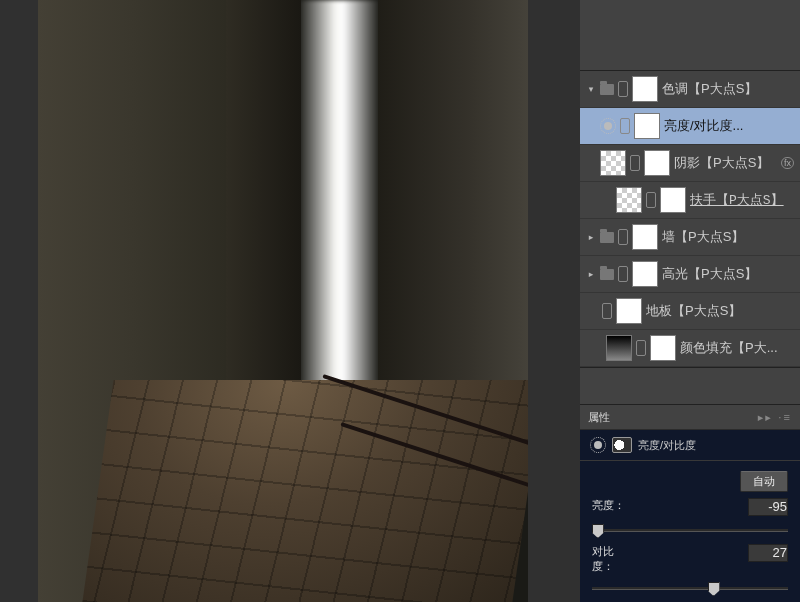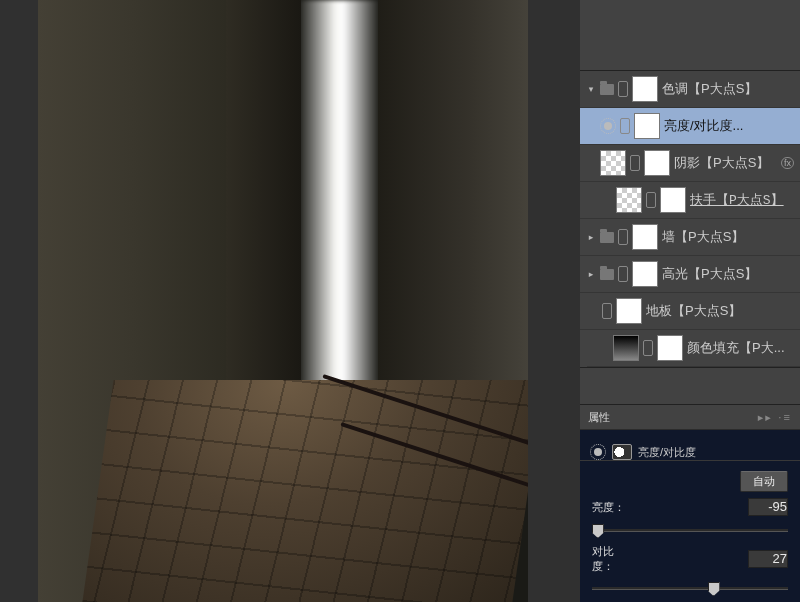--- a/index.html
+++ b/index.html
@@ -36,24 +36,24 @@
   .lname{flex:1;white-space:nowrap;overflow:hidden;text-overflow:ellipsis;font-size:13px}
   .lname.u{text-decoration:underline}
   .foldericon{width:14px;height:11px;background:#777;border-radius:1px;position:relative}
   .foldericon::before{content:"";position:absolute;left:0;top:-3px;width:7px;height:3px;background:#777;border-radius:1px 1px 0 0}
   .fx{font-size:9px;padding:0 2px;border:1px solid #888;border-radius:6px;color:#aaa}
 
   
   .props{position:absolute;left:0;right:0;top:404px;bottom:0;background:#0f172a;border-top:1px solid #212121}
   .p-head{height:24px;display:flex;align-items:center;padding:0 8px;background:#424242;border-bottom:1px solid #2c2c2c;font-size:11px;color:#ddd;justify-content:space-between}
   .p-head .dots{letter-spacing:2px;color:#888}
-  .p-sub{display:flex;align-items:flex-end;gap:6px;height:30px;padding:0 10px;border-bottom:1px solid #383838}
+  .p-sub{display:flex;align-items:center;gap:6px;height:30px;padding:0 10px;border-bottom:1px solid #383838}
   .adj-ico{width:18px;height:14px;border:1px solid #999;background:radial-gradient(circle at 35% 50%,#fff 0 5px,transparent 5px),#333;border-radius:2px}
   .p-body{padding:10px 12px 6px 12px}
-  .row{display:flex;align-items:center;gap:8px;margin-bottom:6px}
+  .row{display:flex;align-items:flex-start;gap:8px;margin-bottom:6px}
   .lbl{width:42px;color:#ddd}
   .btn{background:#555;border:1px solid #2b2b2b;border-top-color:#6a6a6a;color:#eaeaea;padding:2px 12px;font-size:11px;border-radius:2px;cursor:default}
   .btn.auto{margin-left:auto}
   .slider{position:relative;flex:1;height:16px}
   .rail-s{position:absolute;left:0;right:0;top:7px;height:2px;background:#2a2a2a;border-bottom:1px solid #555}
   .knob{position:absolute;top:2px;width:10px;height:12px;background:#c9c9c9;border:1px solid #222;transform:translateX(-50%);clip-path:polygon(50% 100%,100% 60%,100% 0,0 0,0 60%)}
   .valbox{width:38px;height:16px;background:#3a3a3a;border:1px solid #222;text-align:right;padding:0 0;color:#e8e8e8;font-size:13px}
   .sun{width:14px;height:14px;display:inline-block;border-radius:50%;border:1px dotted #bbb;position:relative}
   .sun::after{content:"";position:absolute;inset:3px;border-radius:50%;background:#bbb}
 </style>
@@ -118,21 +118,21 @@
         <span class="mask"></span>
         <span class="lname">高光【P大点S】</span>
       </div>
       <div class="layer" style="padding-left: 8px;">
         <span class="tw"></span>
         <span class="thumb floor"></span>
         <span class="link"></span>
         <span class="mask split"></span>
         <span class="lname">地板【P大点S】</span>
       </div>
-      <div class="layer" style="padding-left: 12px; margin-left: 7px;">
+      <div class="layer" style="padding-left: 12px;">
         <span class="tw"></span>
         <span class="thumb grad"></span>
         <span class="link"></span>
         <span class="mask "></span>
         <span class="lname">颜色填充【P大...</span>
       </div>
     </div>
 
   <div class="props">
     <div class="p-head">

